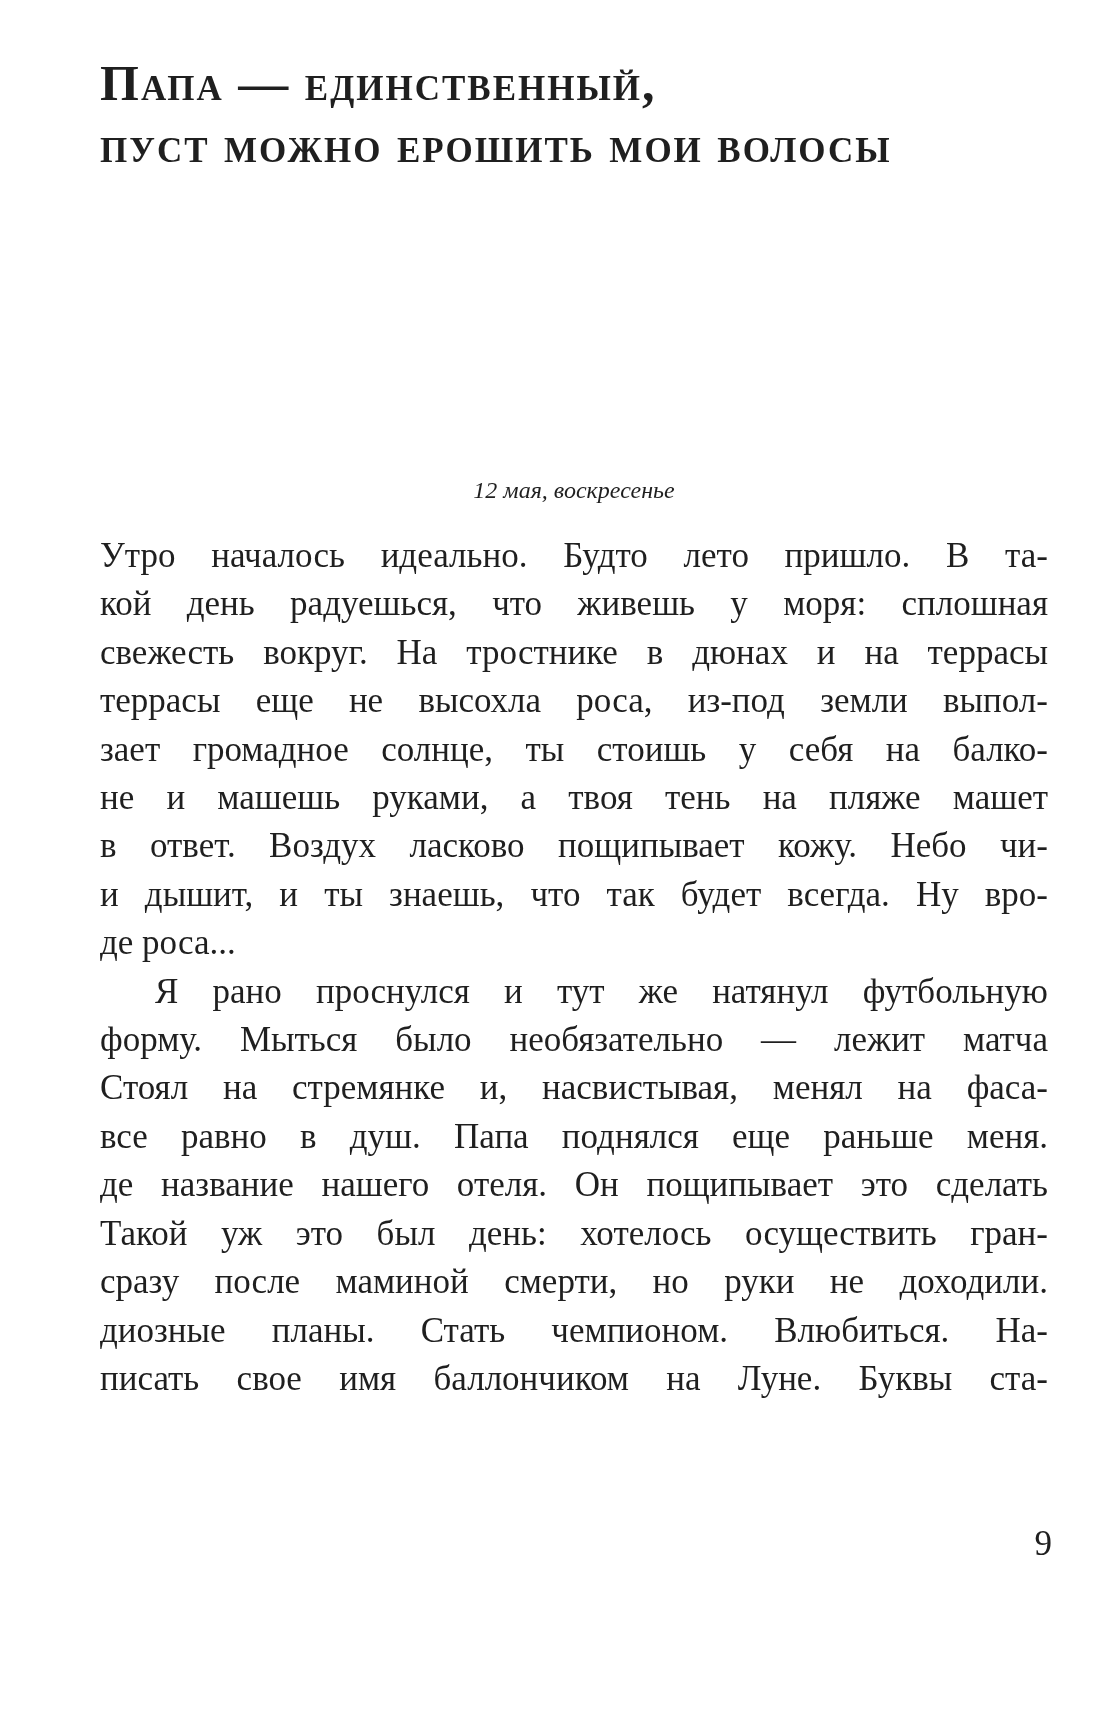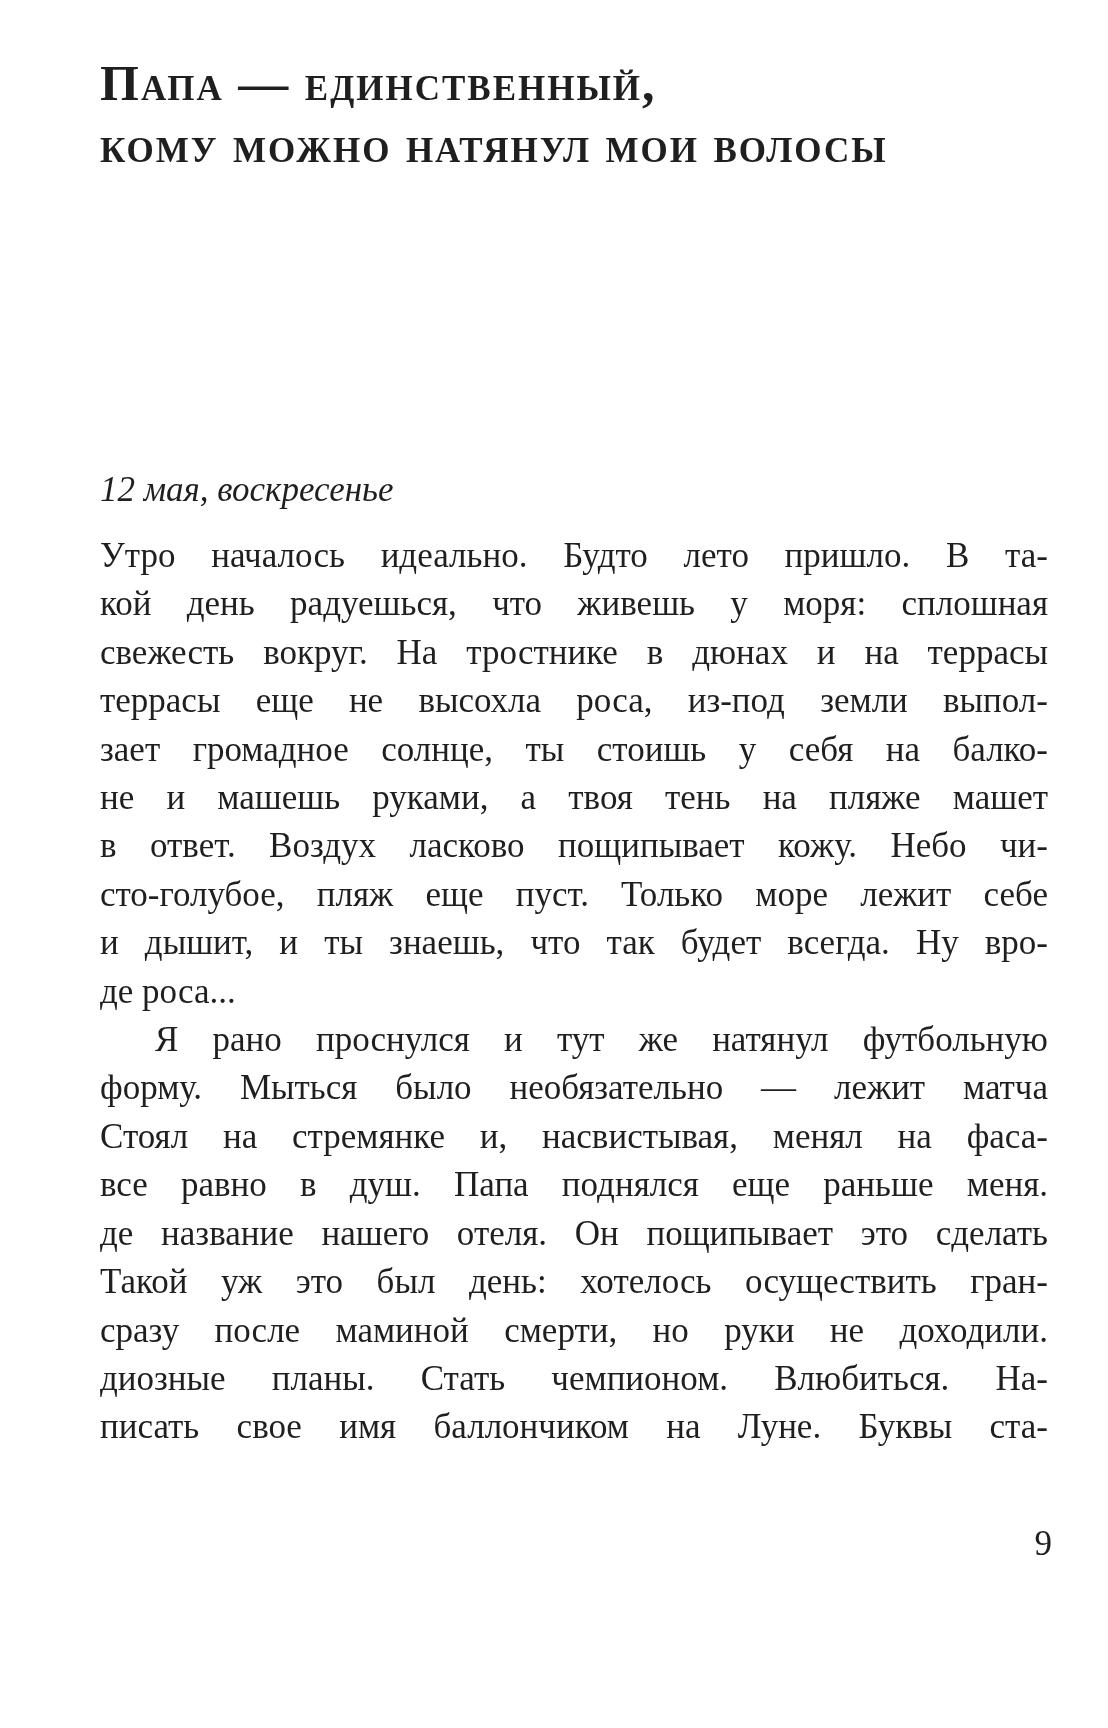--- a/index.html
+++ b/index.html
@@ -29,22 +29,23 @@
     letter-spacing: 2px;
     color: var(--text, #1f1f1f);
   }
   .title-line { display: block; }
   .entry-date {
     position: absolute;
     top: 468px;
     left: 100px;
     width: 948px;
     font-style: italic;
-    font-size: 35px;
+    font-size: 24px;
     line-height: 44px;
+    text-align: center;
   }
   .body-text {
     position: absolute;
     top: 532px;
     left: 100px;
     width: 948px;
     font-size: 35px;
   }
   .line {
     line-height: 48.4px;
@@ -67,34 +68,33 @@
     text-align: right;
   }
 </style>
 </head>
 <body>
 
 <div class="page">
 
   <h1 class="chapter-title">
     <span class="title-line">Папа — единственный,</span>
-    <span class="title-line">кому можно натянул мои волосы</span>
+    <span class="title-line">пуст можно ерошить мои волосы</span>
   </h1>
 
   <div class="entry-date">12 мая, воскресенье</div>
 
   <div class="body-text">
       <div class="line">Утро началось идеально. Будто лето пришло. В та-</div>
       <div class="line">кой день радуешься, что живешь у моря: сплошная</div>
       <div class="line">свежесть вокруг. На тростнике в дюнах и на террасы</div>
       <div class="line">террасы еще не высохла роса, из-под земли выпол-</div>
       <div class="line">зает громадное солнце, ты стоишь у себя на балко-</div>
       <div class="line">не и машешь руками, а твоя тень на пляже машет</div>
       <div class="line">в ответ. Воздух ласково пощипывает кожу. Небо чи-</div>
-      <div class="line">сто-голубое, пляж еще пуст. Только море лежит себе</div>
       <div class="line">и дышит, и ты знаешь, что так будет всегда. Ну вро-</div>
       <div class="line line-last">де роса...</div>
       <div class="line indent">Я рано проснулся и тут же натянул футбольную</div>
       <div class="line">форму. Мыться было необязательно — лежит матча</div>
       <div class="line">Стоял на стремянке и, насвистывая, менял на фаса-</div>
       <div class="line">все равно в душ. Папа поднялся еще раньше меня.</div>
       <div class="line">де название нашего отеля. Он пощипывает это сделать</div>
       <div class="line">Такой уж это был день: хотелось осуществить гран-</div>
       <div class="line">сразу после маминой смерти, но руки не доходили.</div>
       <div class="line">диозные планы. Стать чемпионом. Влюбиться. На-</div>

